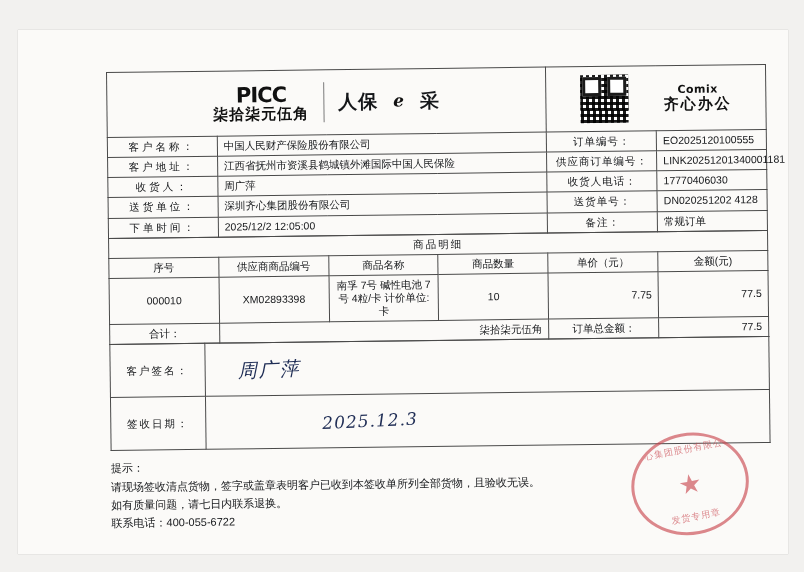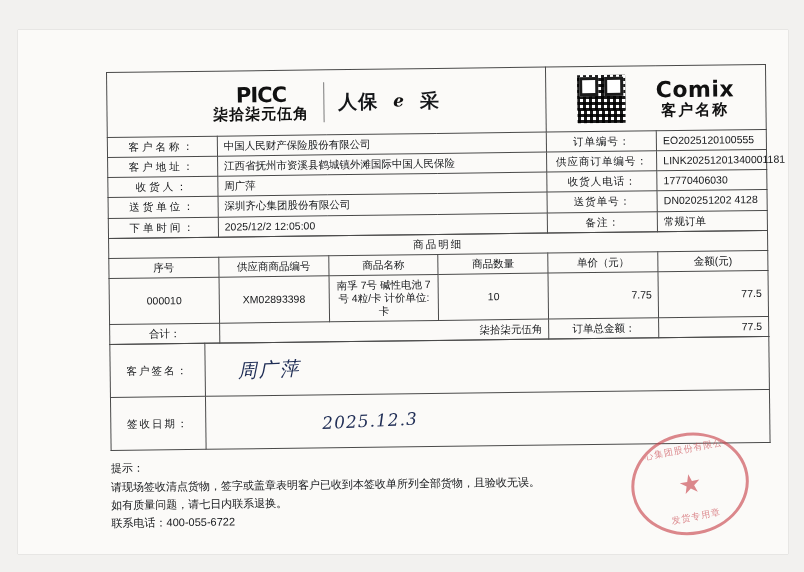--- a/index.html
+++ b/index.html
@@ -130,21 +130,21 @@
   }
   .qr::before { left: 2px; top: 2px; }
   .qr::after  { right: 2px; top: 2px; }
   .comix {
     text-align: center;
     line-height: 1.1;
   }
   .comix .cword {
     font-family: "DejaVu Sans", sans-serif;
     font-weight: bold;
-    font-size: 22px;
+    font-size: 11px;
     letter-spacing: 0.5px;
     color: #111;
   }
   .comix .ccn {
     font-size: 15px;
     font-weight: bold;
     letter-spacing: 2px;
     color: #111;
   }
   
@@ -276,21 +276,21 @@
                 <span class="ecircle">e</span>
                 <span>采</span>
               </div>
             </div>
           </td>
           <td class="hdr-right" colspan="2">
             <div class="rightrow">
               <div class="qr"></div>
               <div class="comix">
                 <div class="cword">Comix</div>
-                <div class="ccn">客户名称</div>
+                <div class="ccn">齐心办公</div>
               </div>
             </div>
           </td>
         </tr>
 
         <tr>
           <td class="lbl">客户名称：</td>
           <td class="val" colspan="3">中国人民财产保险股份有限公司</td>
           <td class="lbl-r">订单编号：</td>
           <td class="val-r">EO2025120100555</td>

